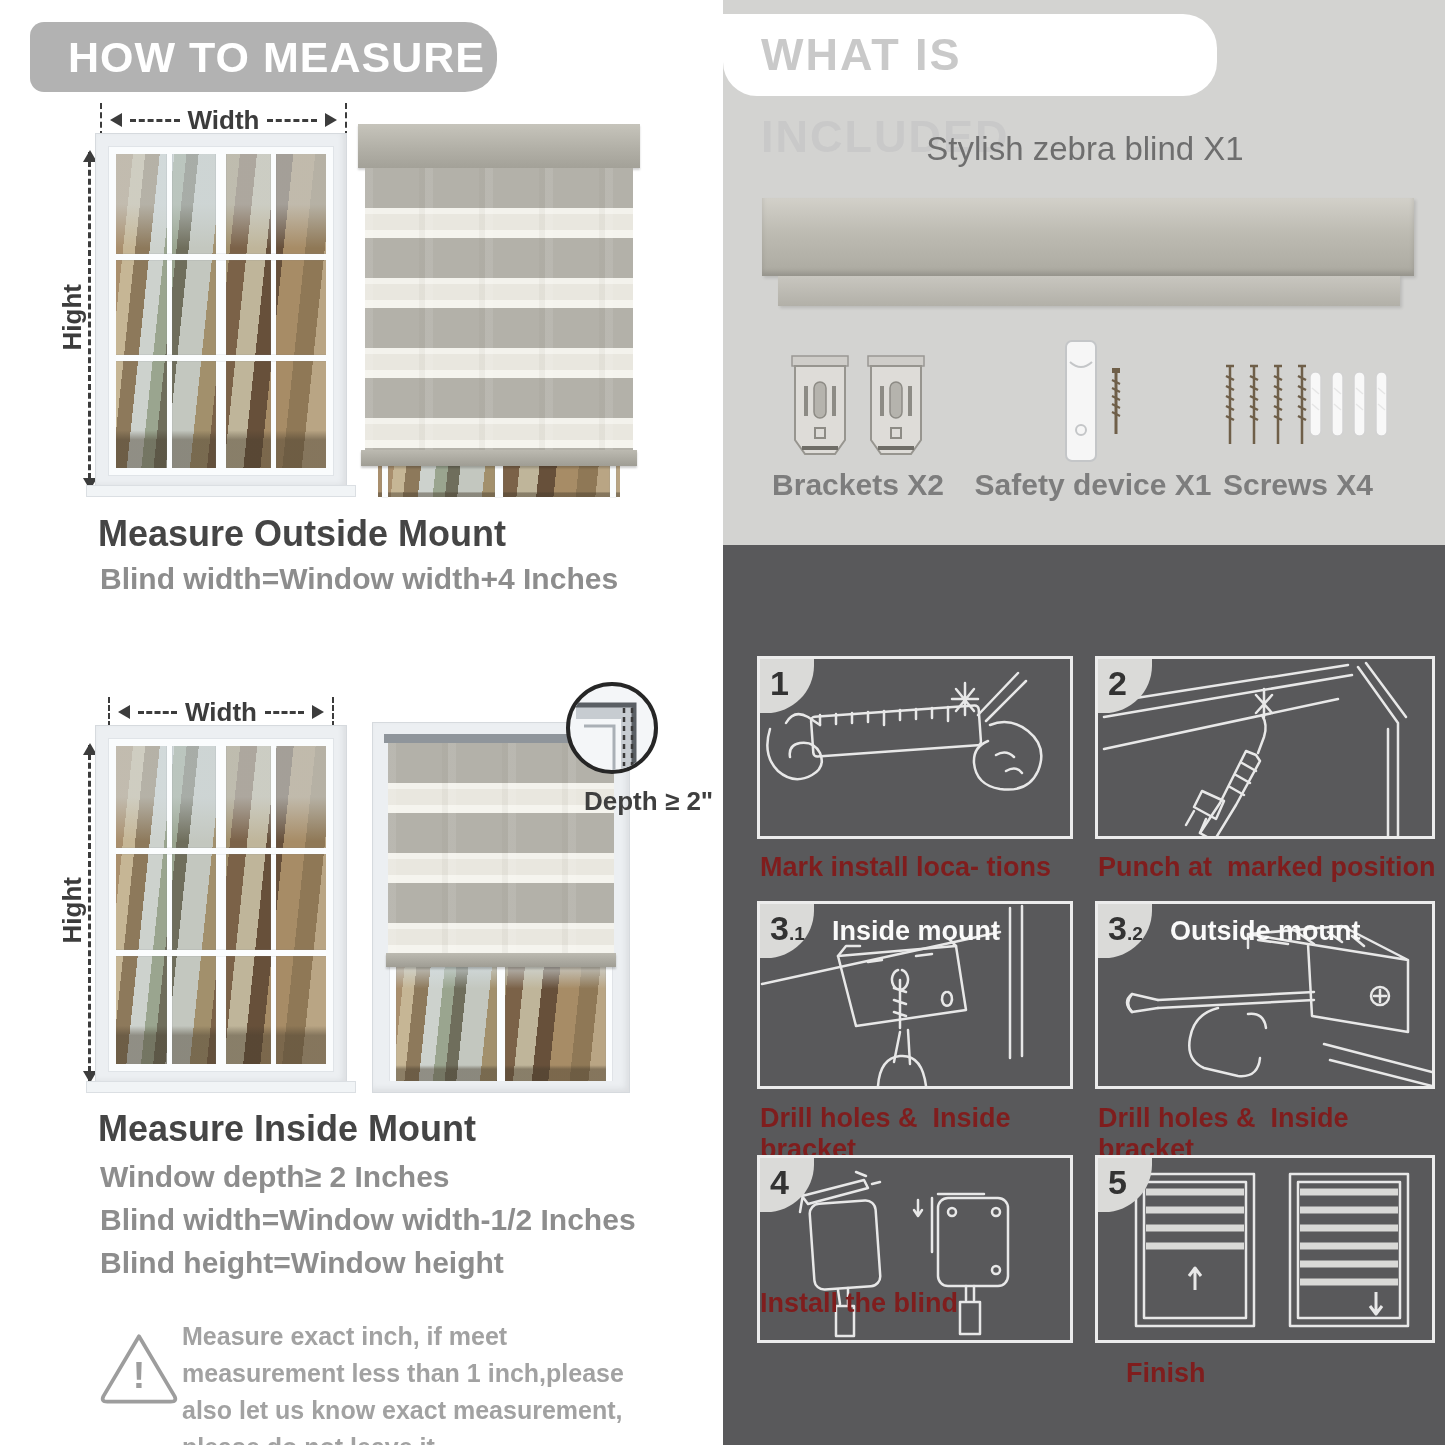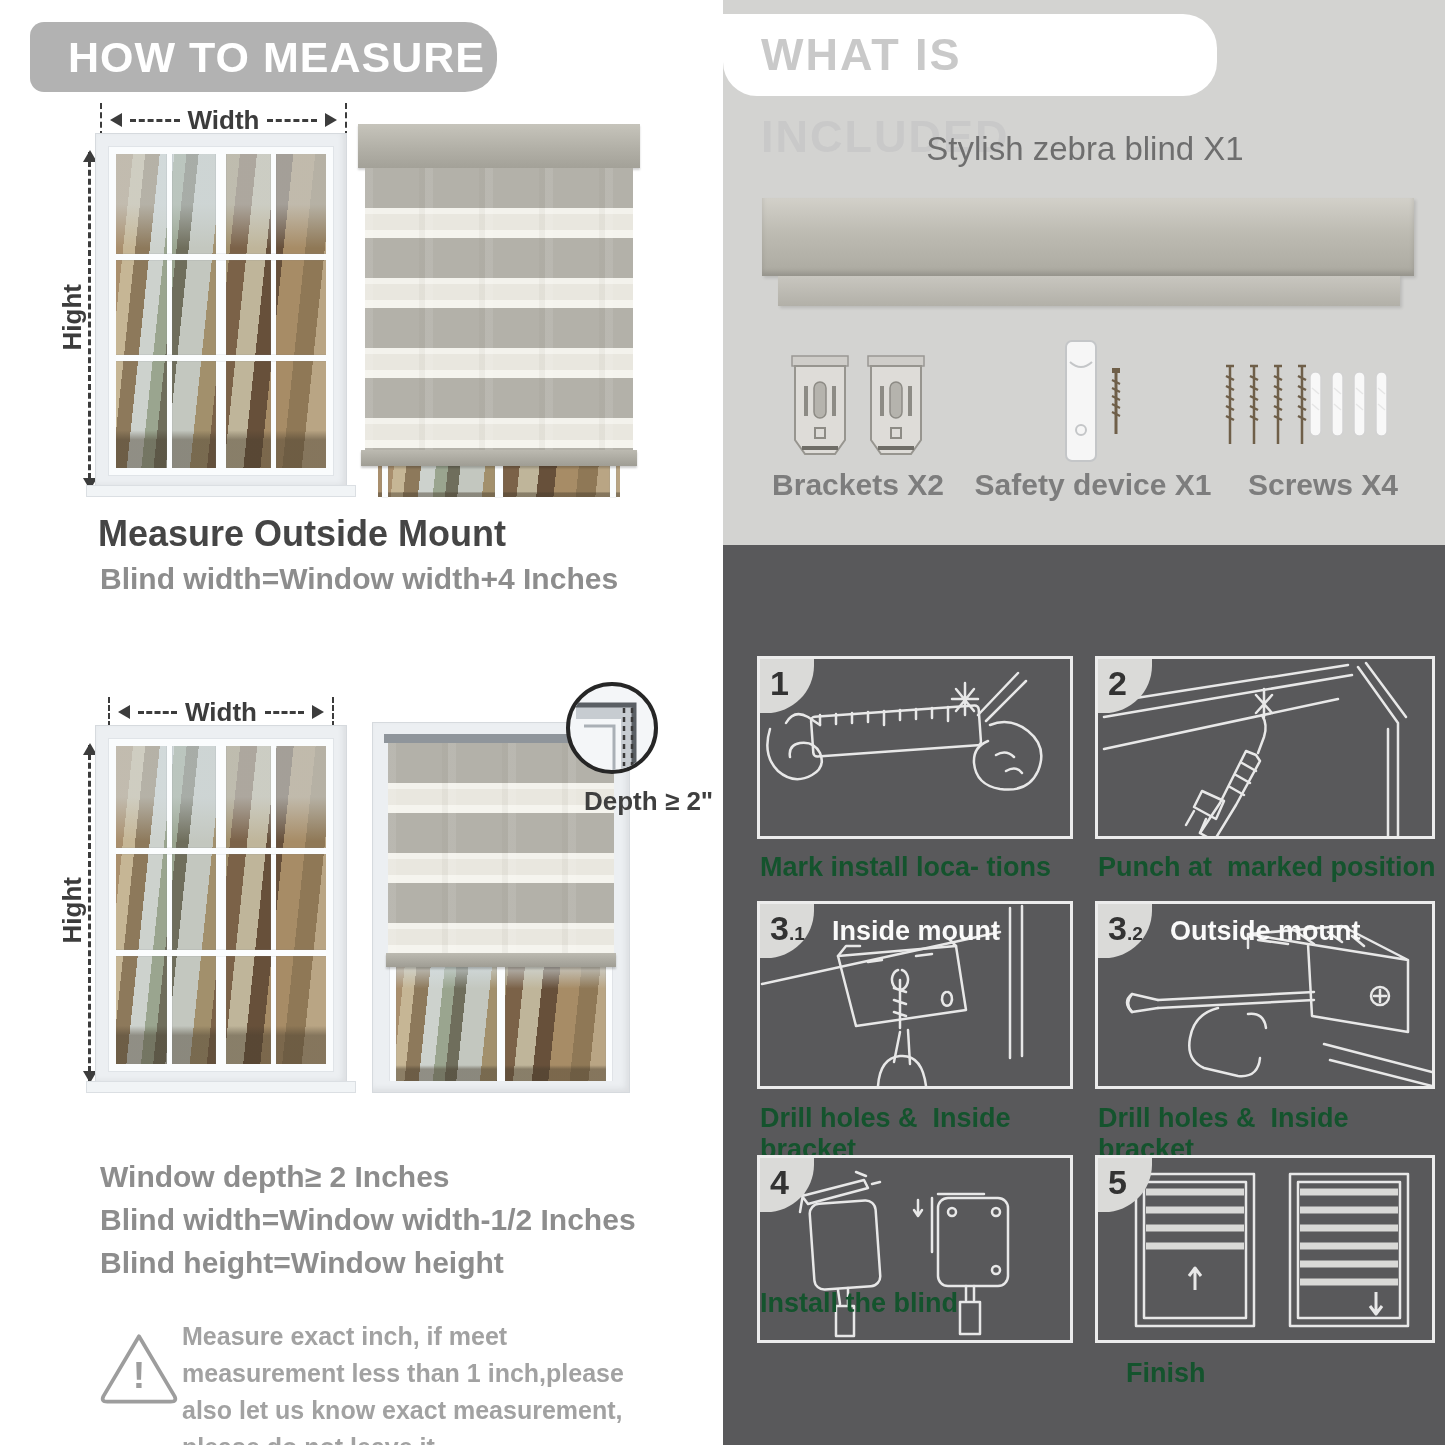--- a/index.html
+++ b/index.html
@@ -83,21 +83,21 @@
   .iom-banner{left:723px;top:556px;width:594px;height:88px;background:#ffffff;
     border-radius:0 30px 30px 30px;color:#404040;font-size:44px;font-weight:bold;
     line-height:88px;padding-left:38px;letter-spacing:1px;box-sizing:border-box;}
 
   .panel{border:3px solid #ececec;box-sizing:border-box;}
   .badge{position:absolute;top:0;left:0;width:54px;height:54px;background:#dadad8;
     border-radius:0 0 88% 0;color:#333;font-weight:bold;font-size:34px;
     padding:2px 0 0 10px;box-sizing:border-box;line-height:44px;}
   .badge .sub{font-size:19px;}
   .panel-tag{position:absolute;top:12px;left:72px;color:#fafafa;font-size:27px;font-weight:bold;}
-  .caption{color:#14532d;font-size:27px;font-weight:bold;white-space:pre-wrap;}
+  .caption{color:#7f1d1d;font-size:27px;font-weight:bold;white-space:pre-wrap;}
   .lineart{position:absolute;inset:0;}
 </style>
 </head>
 <body>
 
 <div class="canvas">
 
   <div class="abs htm-banner">
     <span>HOW TO MEASURE</span>
   </div>
@@ -200,20 +200,21 @@
     <svg class="lineart" viewBox="0 0 84 84">
       <path d="M6 26 H58 V84" fill="none" stroke="#c7ccd1" stroke-width="14"></path>
       <path d="M2 19 H64 V84" fill="none" stroke="#5a5f64" stroke-width="5"></path>
       <path d="M14 40 H44 V84" fill="none" stroke="#aab0b6" stroke-width="3"></path>
       <line x1="54" y1="22" x2="54" y2="80" stroke="#3a3a3a" stroke-width="2.5" stroke-dasharray="5 4"></line>
       <line x1="62" y1="22" x2="62" y2="80" stroke="#3a3a3a" stroke-width="2.5" stroke-dasharray="5 4"></line>
     </svg>
   </div>
   <div class="abs depth-label" style="left:584px;top:786px;">Depth ≥ 2"</div>
 
+  <div class="abs measure-h2" style="left:98px;top:1108px;">Measure Inside Mount</div>
   <div class="abs measure-line" style="left:100px;top:1160px;">Window depth≥ 2 Inches</div>
   <div class="abs measure-line" style="left:100px;top:1203px;">Blind width=Window width-1/2 Inches</div>
   <div class="abs measure-line" style="left:100px;top:1246px;">Blind height=Window height</div>
 
   <div class="abs" style="left:96px;top:1328px;width:86px;height:82px;">
     <svg viewBox="0 0 92 84" width="86" height="82">
       <path d="M46 7 L84 71 Q87 77 80 77 L12 77 Q5 77 8 71 Z" fill="none" stroke="#9d9d9d" stroke-width="4" stroke-linejoin="round"></path>
       <text x="46" y="62" text-anchor="middle" font-size="40" font-weight="bold" fill="#9d9d9d" font-family="Liberation Sans, sans-serif">!</text>
     </svg>
   </div>
@@ -287,21 +288,21 @@
         <rect x="68" y="4" width="11" height="64" rx="5"></rect>
       </g>
       <g stroke="#e6e6e6" stroke-width="1.5">
         <path d="M4 20 l7 6 M4 36 l7 6 M26 20 l7 6 M26 36 l7 6 M48 20 l7 6 M48 36 l7 6 M70 20 l7 6 M70 36 l7 6"></path>
       </g>
     </svg>
   </div>
 
   <div class="abs part-label" style="left:768px;width:180px;">Brackets X2</div>
   <div class="abs part-label" style="left:968px;width:250px;">Safety device X1</div>
-  <div class="abs part-label" style="left:1218px;width:160px;margin-left:25px;">Screws X4</div>
+  <div class="abs part-label" style="left:1218px;width:160px;">Screws X4</div>
 
   <div class="abs right-dark"></div>
 
 
   <div class="abs panel" style="left:757px;top:656px;width:316px;height:183px;">
     <svg class="lineart" viewBox="0 0 310 177">
       <g fill="none" stroke="#e8e8e8" stroke-width="2.5" stroke-linecap="round" stroke-linejoin="round">
         <rect x="52" y="52" width="168" height="40" rx="4" transform="rotate(-4 136 72)"></rect>
         <path d="M60 56 v10 M76 55 v10 M92 54 v10 M108 53 v10 M124 52 v14 M140 51 v10 M156 50 v10 M172 49 v10 M188 48 v14"></path>
         <path d="M196 30 l18 22 M214 30 l-18 22 M205 24 v32 M192 40 h26"></path>

